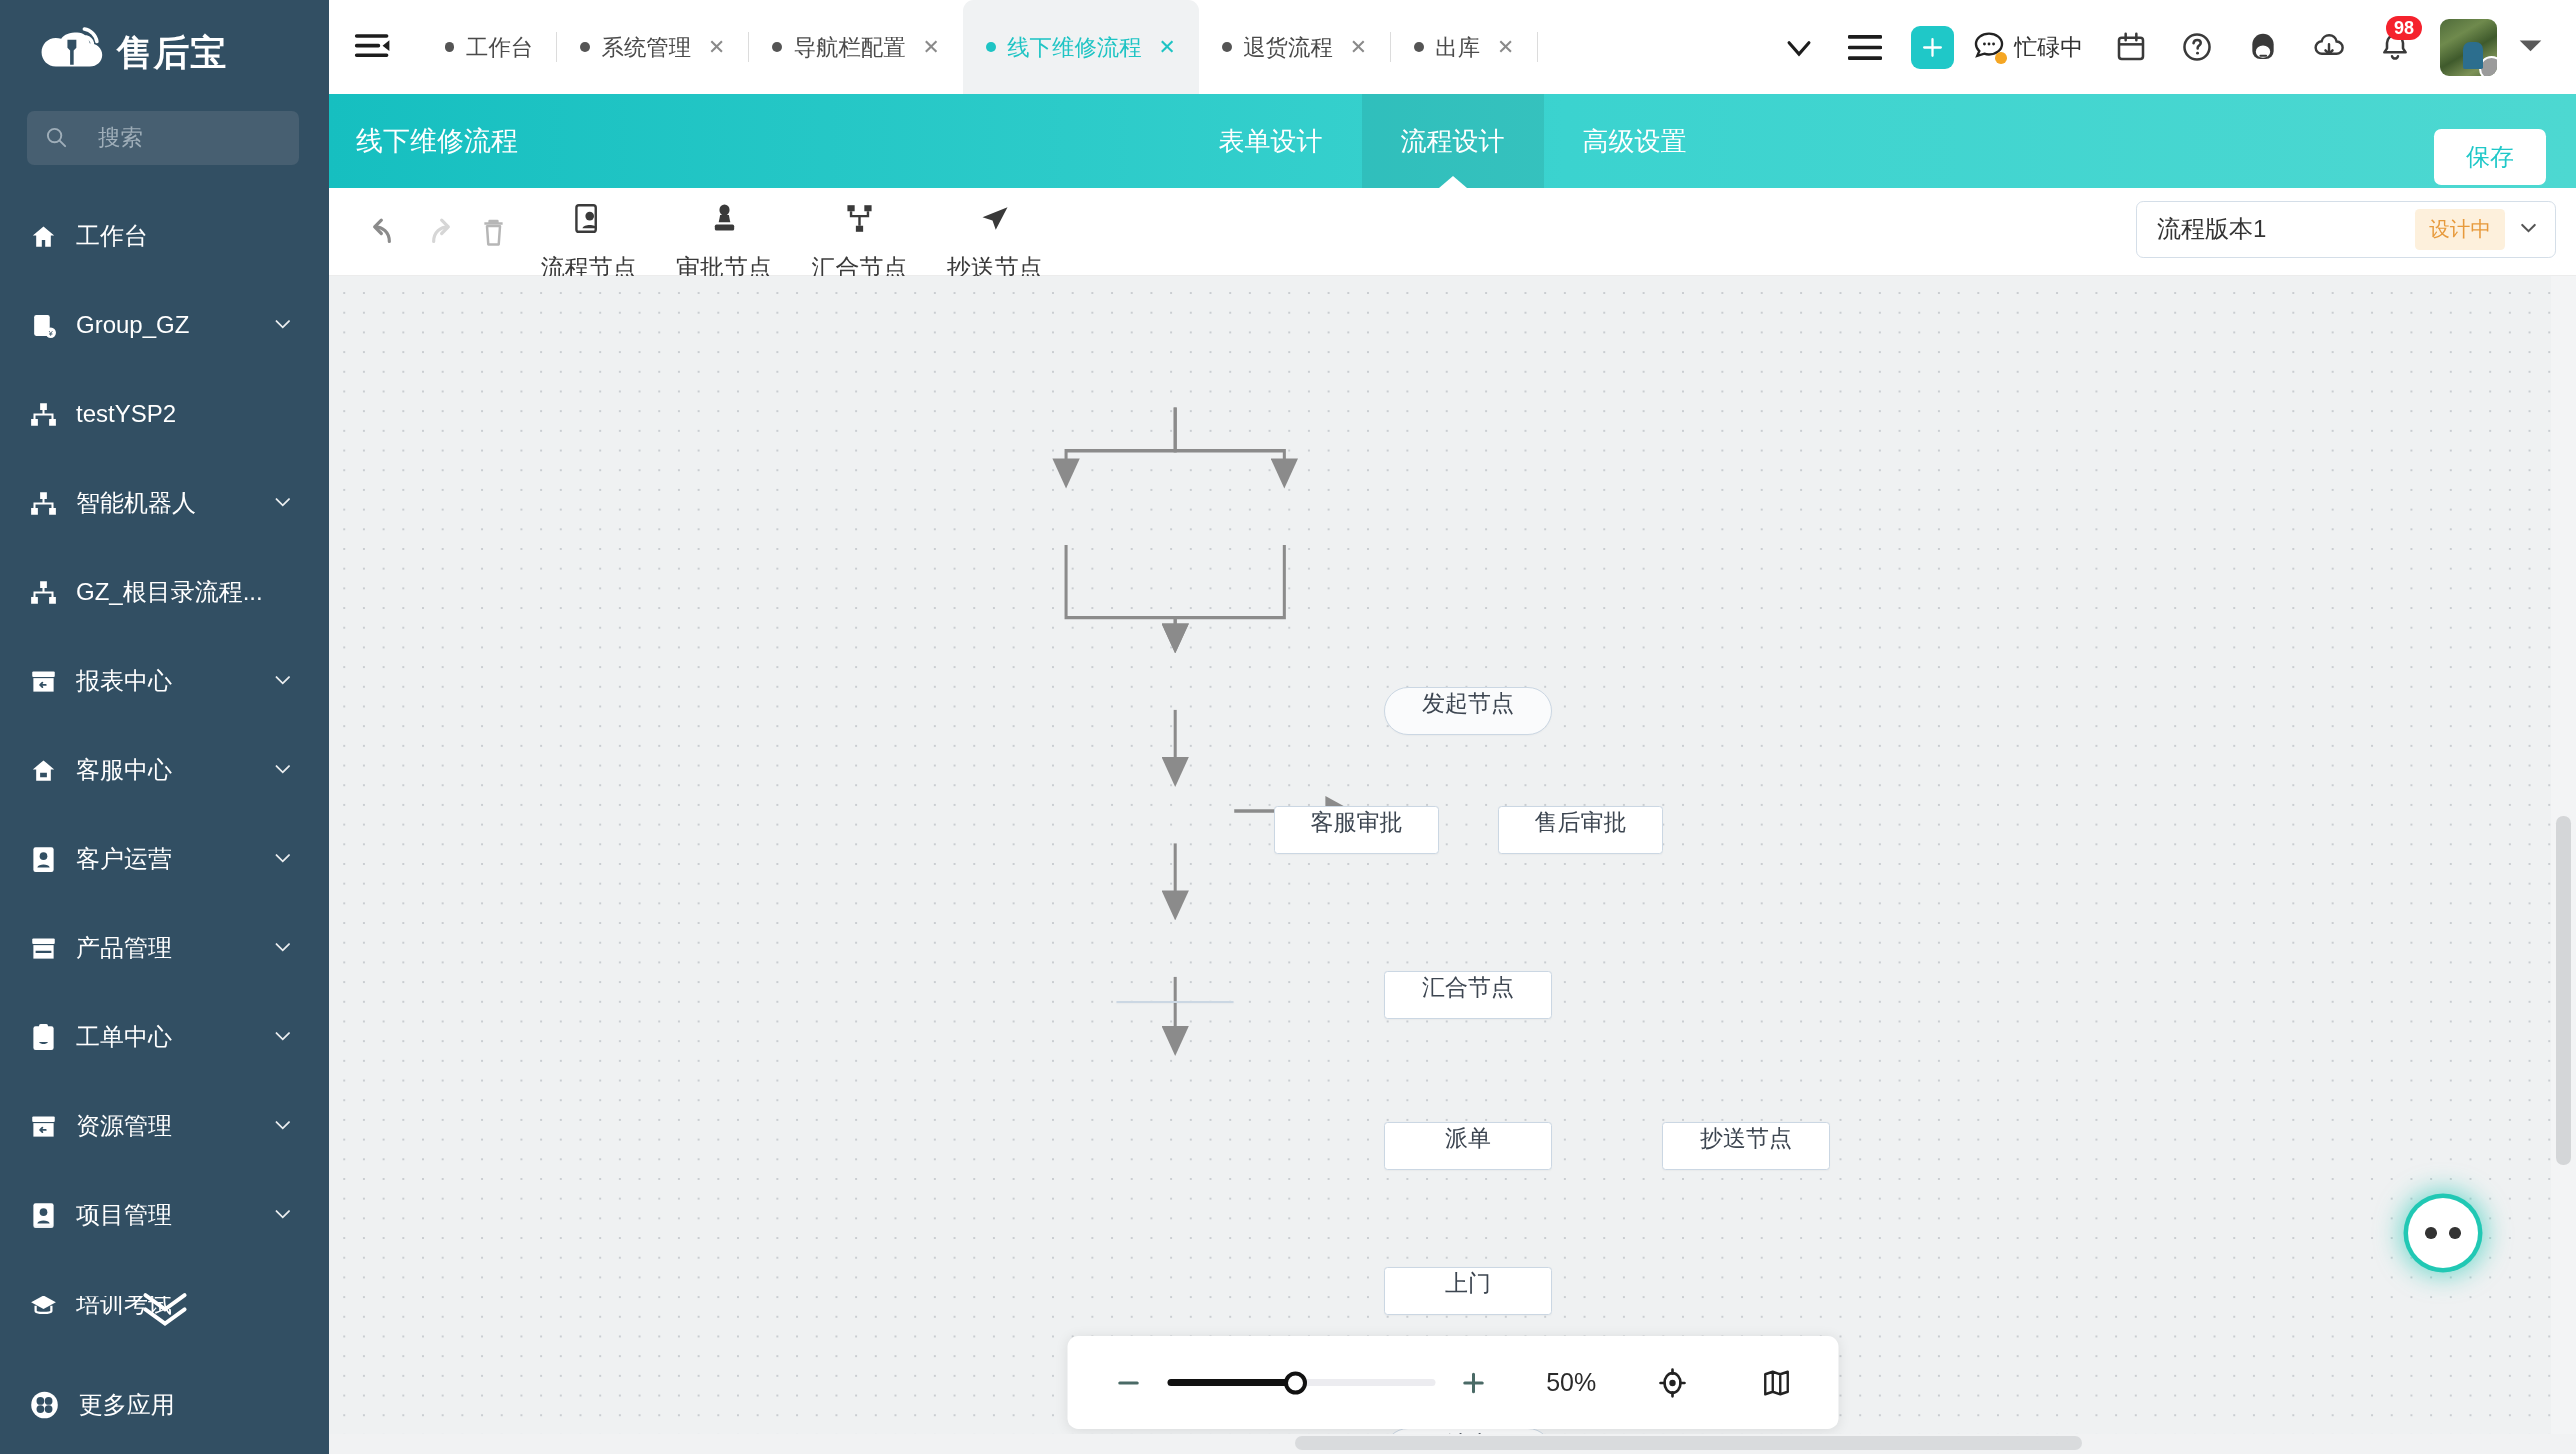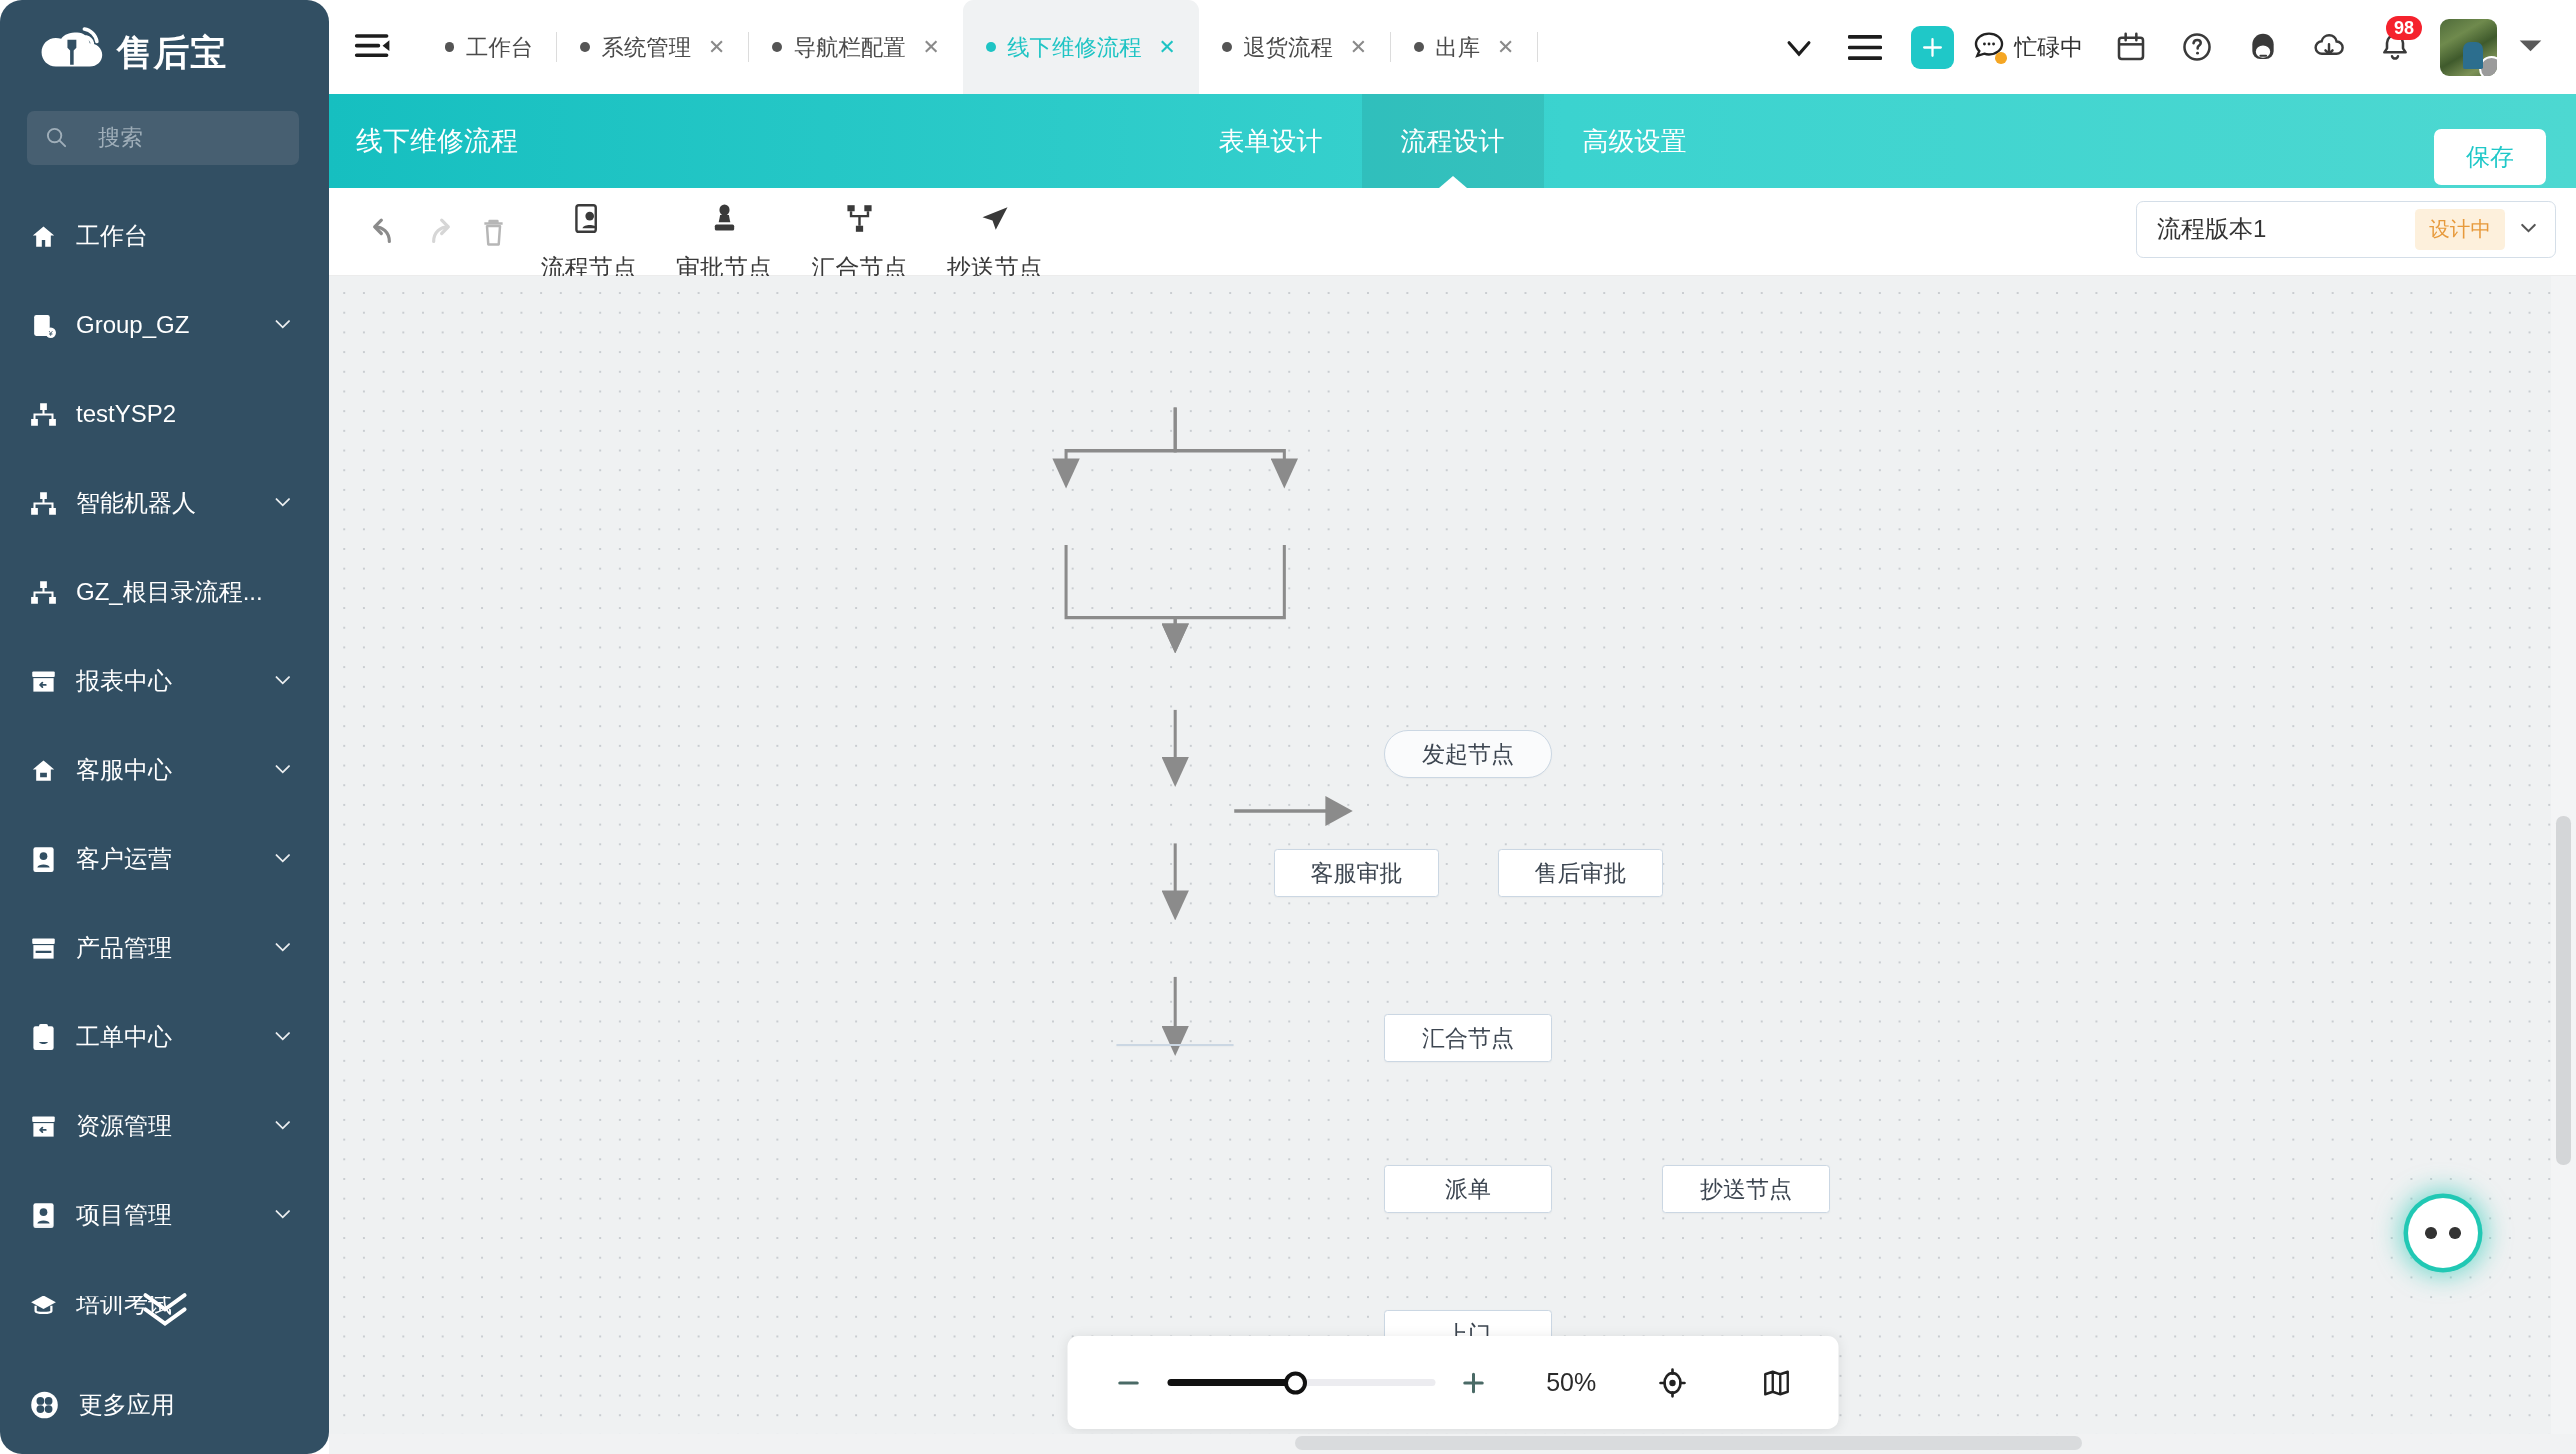--- a/index.html
+++ b/index.html
@@ -11,21 +11,20 @@
   }
   #app { position: relative; width: 2576px; height: 1454px; display: flex; }
 
   
   .sidebar {
     width: 329px; height: 1454px;
     background: #324F63;
     flex: 0 0 329px;
     position: relative;
     overflow: hidden;
-    border-radius: 22px;
   }
   .logo-wrap {
     height: 107px;
     display: flex; align-items: center;
     padding-left: 38px;
     gap: 12.5px;
   }
   .logo-mark { width: 66px; height: 54px; flex: 0 0 66px; }
   .logo-text {
     color: #fff; font-size: 36px; font-weight: 700;
@@ -195,26 +194,25 @@
     flex: 1; position: relative; overflow: hidden;
     background-color: #EFF1F2;
     background-image: radial-gradient(#C9CDD1 1.4px, transparent 1.5px);
     background-size: 19.7px 19.7px;
     background-position: 5.4px 7.2px;
   }
   .flow { position:absolute; left:0; top:0; width:100%; height:100%; }
   .node {
     position: absolute;
     background: #fff; border: 0.9px solid #CBD7E3;
-    display:flex; align-items:center; justify-content:center;
+    display:flex; align-items:flex-start; justify-content:center;
     font-size: 23px; color: #3C4550;
     border-radius: 3.6px;
     box-shadow: 0 0.9px 1.8px rgba(0,0,0,.03);
     cursor: pointer;
-    margin-top: 43px;
   }
   .node.round { border-radius: 30px; background: #FAFBFC; }
 
   
   .zoombar {
     position: absolute; left: 50%; transform: translateX(-50%);
     bottom: 25px;
     width: 771px; height: 93px;
     background: #fff; border-radius: 10.7px;
     box-shadow: 0 1.8px 12.5px rgba(0,0,0,.09);

